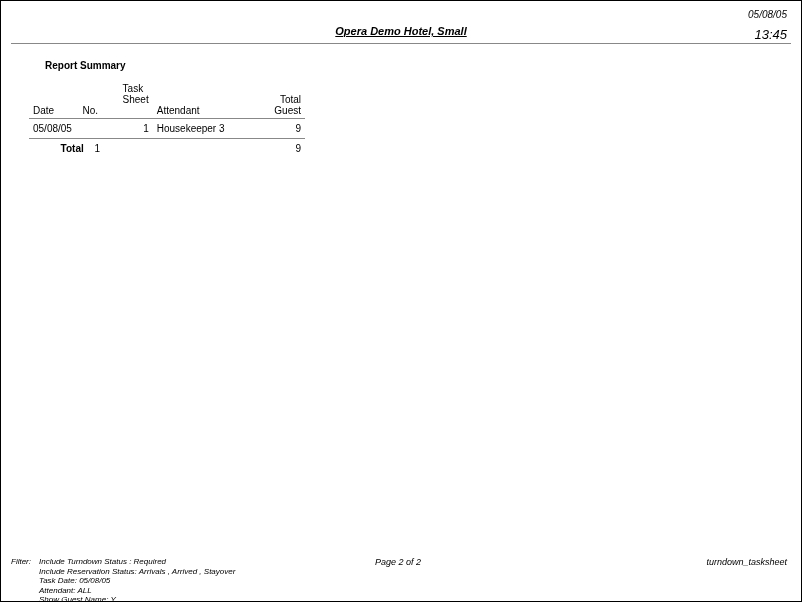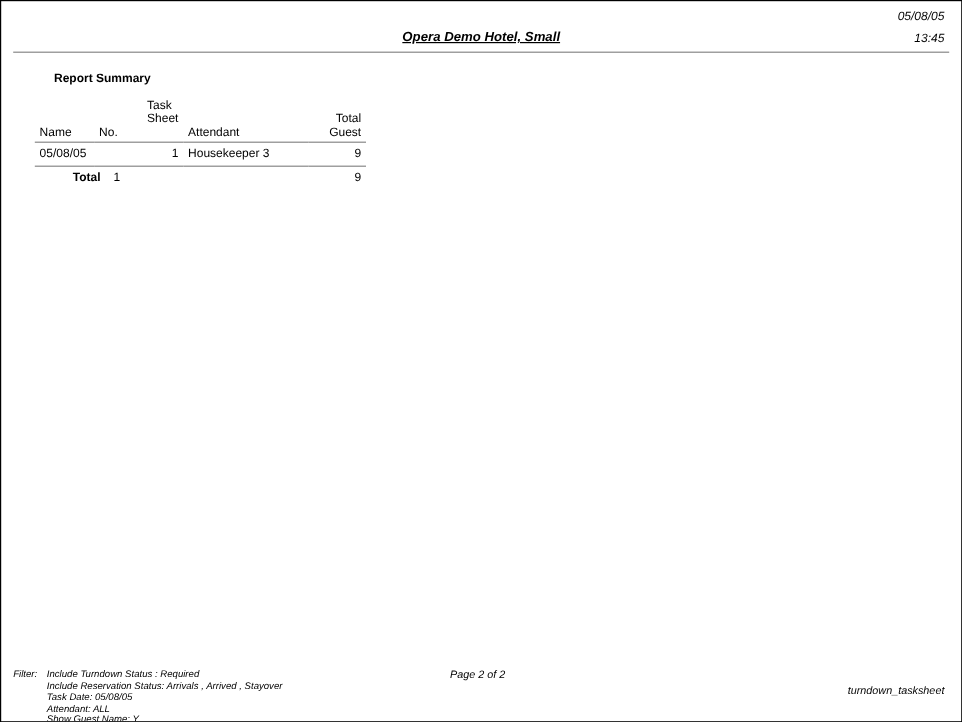--- a/index.html
+++ b/index.html
@@ -40,21 +40,21 @@
     position: absolute;
     top: 8px;
     right: 14px;
     font-size: 10px;
     font-style: italic;
   }
   .time-top {
     position: absolute;
     top: 26px;
     right: 14px;
-    font-size: 10px;
+    font-size: 13px;
     font-style: italic;
   }
   .hr-main {
     margin: 6px 10px 0 10px;
     border: none;
     border-top: 1px solid #888;
   }
   .summary-block {
     padding: 16px 0 0 28px;
     width: 300px;
@@ -118,21 +118,21 @@
     left: 0;
     right: 6px;
     top: 0;
     text-align: center;
     font-style: italic;
     font-size: 9px;
   }
   .footer .report-id {
     position: absolute;
     right: 4px;
-    top: 13px;
+    top: 0;
     font-style: italic;
     font-size: 9px;
   }
 </style>
 </head>
 <body>
 
 <div class="page">
 
   <div class="header">
@@ -143,21 +143,21 @@
 
   <hr class="hr-main">
 
   <div class="summary-block">
     <div class="summary-heading">Report Summary</div>
 
     <table class="sumtbl">
       <thead>
         <tr class="hdr-border">
           <th style="width:50px;vertical-align:bottom;">
-            <span>Name</span>
+            <span>Date</span>
           </th>
           <th class="r" style="width:40px;">
             <span style="text-align:left;display:block;margin-left:40px;">Task Sheet</span>
             <span style="text-align:left;display:block;">No.</span>
           </th>
           <th style="width:110px;vertical-align:bottom;">
             <span>Attendant</span>
           </th>
           <th class="r" style="width:50px;">
             <span style="display:block;">Total</span>

